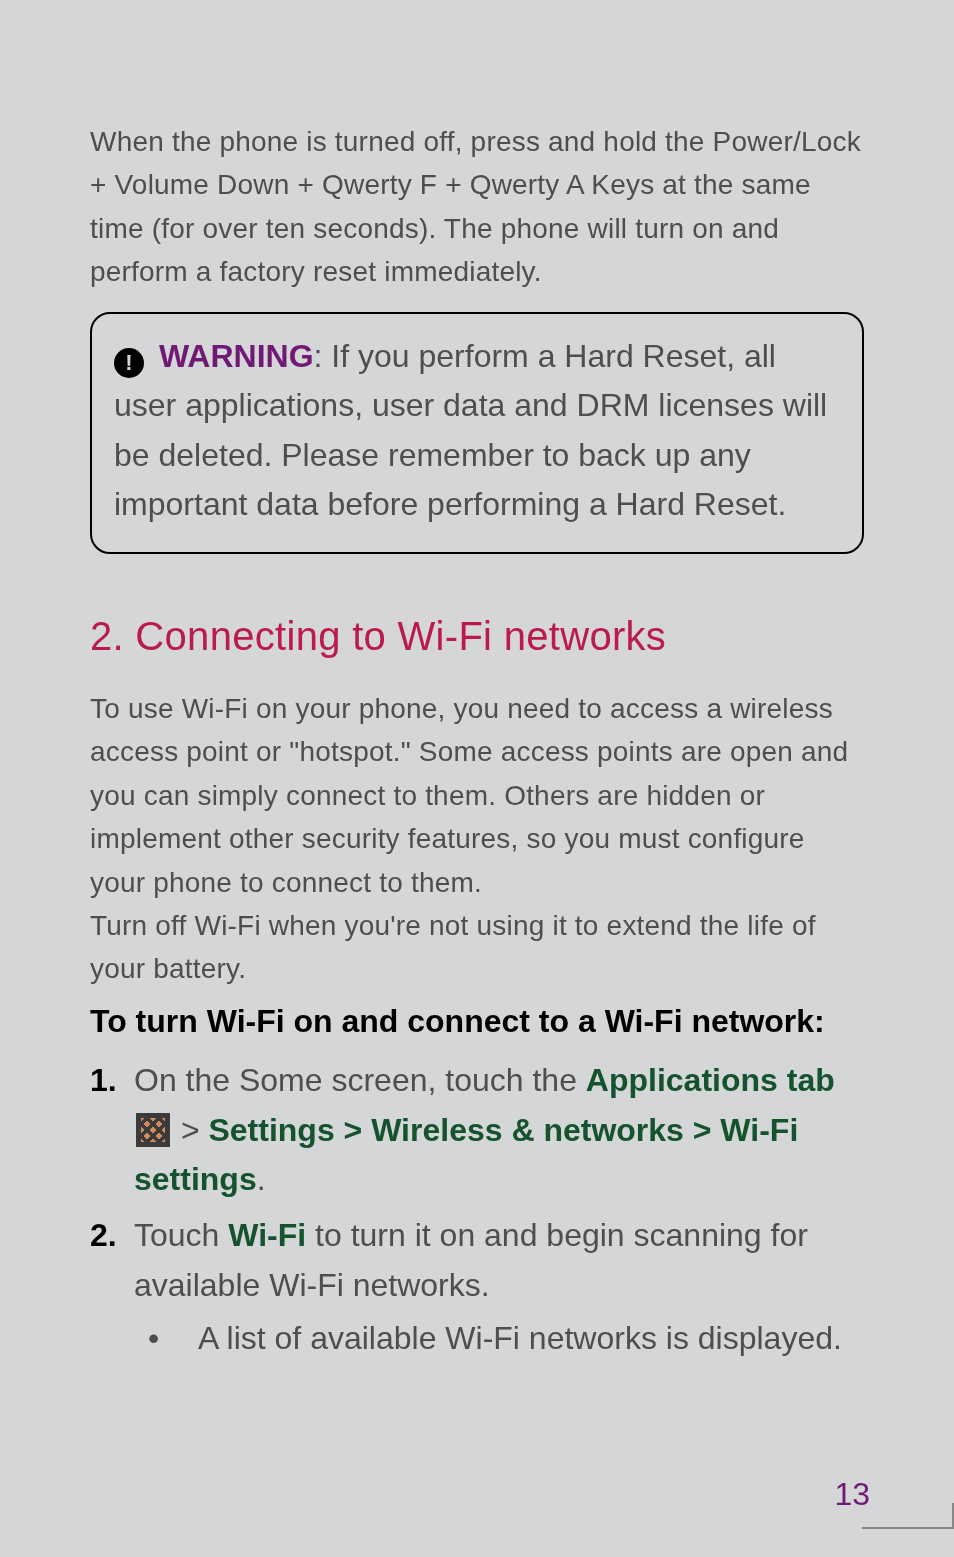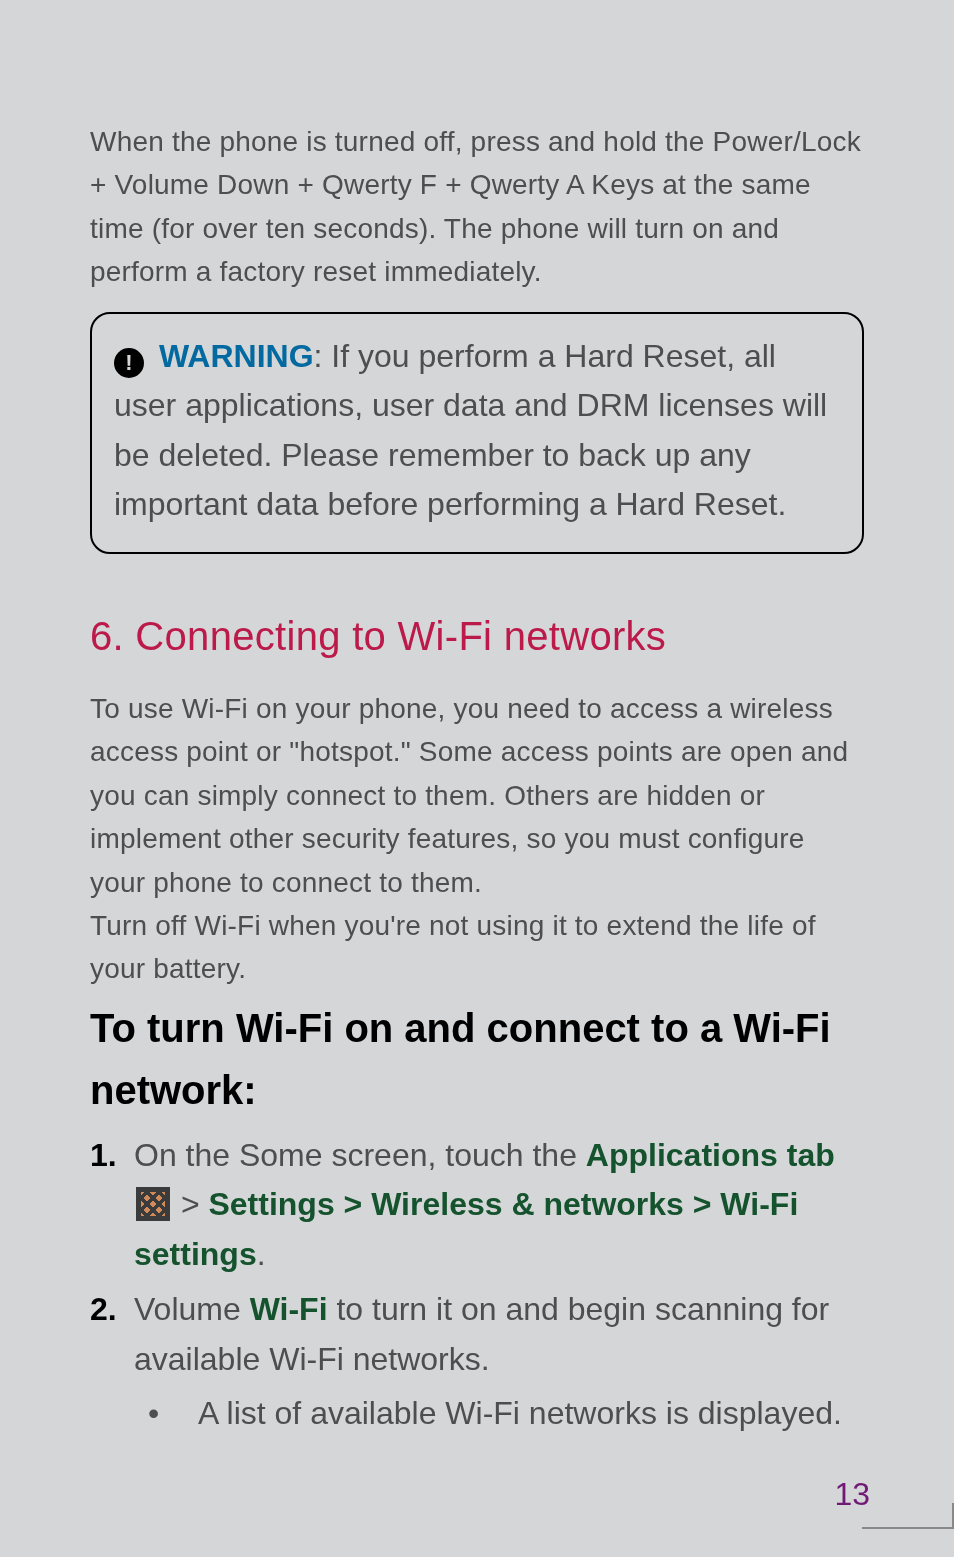--- a/index.html
+++ b/index.html
@@ -45,34 +45,34 @@
     color: #d5d6d8;
     text-align: center;
     font-weight: 700;
     font-size: 22px;
     line-height: 30px;
     vertical-align: -3px;
     margin-right: 6px;
   }
   .warn-label {
     font-weight: 700;
-    color: #0369a1;
+    color: #701a75;
   }
   h2.section {
     color: #bb1a4a;
     font-weight: 400;
     font-size: 40px;
     margin-top: 60px;
     margin-bottom: 28px;
     letter-spacing: 0.3px;
   }
   .sub-heading {
     font-weight: 700;
     color: #000;
-    font-size: 40px;
+    font-size: 32px;
     line-height: 1.55;
     margin-top: 6px;
   }
   ol.steps {
     list-style: none;
     margin-top: 10px;
   }
   ol.steps > li {
     font-size: 32px;
     line-height: 1.55;
@@ -162,35 +162,35 @@
 
   <p class="body">When the phone is turned off, press and hold the Power/Lock + Volume Down + Qwerty F + Qwerty A Keys at the same time (for over ten seconds). The phone will turn on and perform a factory reset immediately.</p>
 
   <div class="warning-box">
     <p>
       <span class="warn-icon">!</span>
       <span class="warn-label">WARNING</span><span>: If you perform a Hard Reset, all user applications, user data and DRM licenses will be deleted. Please remember to back up any important data before performing a Hard Reset.</span>
     </p>
   </div>
 
-  <h2 class="section">6. Connecting to Wi-Fi networks</h2>
+  <h2 class="section">2. Connecting to Wi-Fi networks</h2>
 
   <p class="body">To use Wi-Fi on your phone, you need to access a wireless access point or "hotspot." Some access points are open and you can simply connect to them. Others are hidden or implement other security features, so you must configure your phone to connect to them.</p>
   <p class="body">Turn off Wi-Fi when you're not using it to extend the life of your battery.</p>
 
   <p class="sub-heading">To turn Wi-Fi on and connect to a Wi-Fi network:</p>
 
   <ol class="steps">
     <li>
       <span class="num">1.</span>
       <span>On the Some screen, touch the </span><span class="bold">Applications tab</span><span> </span><span class="apps-icon"></span><span> &gt; </span><span class="bold">Settings &gt; Wireless &amp; networks &gt; Wi-Fi settings</span><span>.</span>
     </li>
     <li>
       <span class="num">2.</span>
-      <span>Volume </span><span class="bold">Wi-Fi</span><span> to turn it on and begin scanning for available Wi-Fi networks.</span>
+      <span>Touch </span><span class="bold">Wi-Fi</span><span> to turn it on and begin scanning for available Wi-Fi networks.</span>
       <ul class="bullet">
         <li>A list of available Wi-Fi networks is displayed.</li>
       </ul>
     </li>
   </ol>
 
 </div>
 
 <div class="page-num">13</div>
 <div class="corner-mark"></div>

